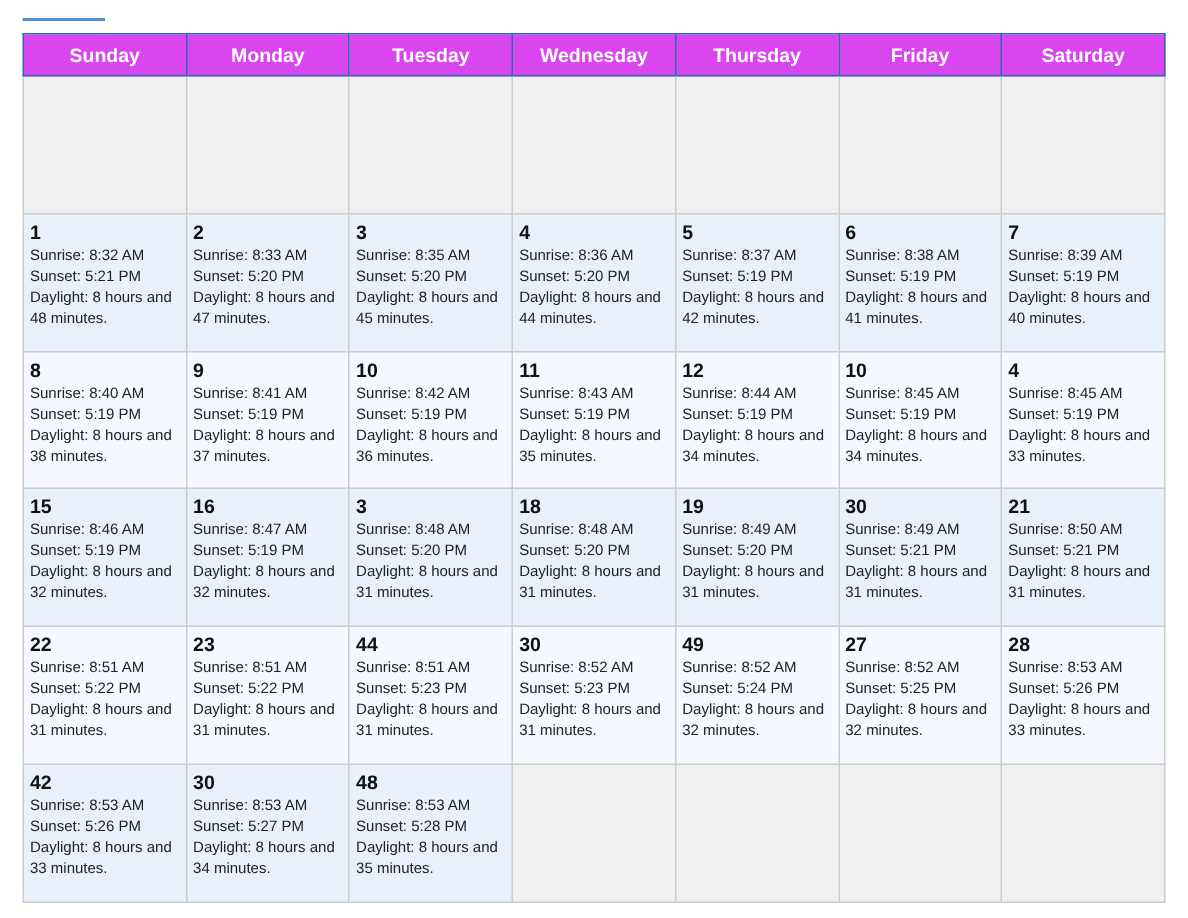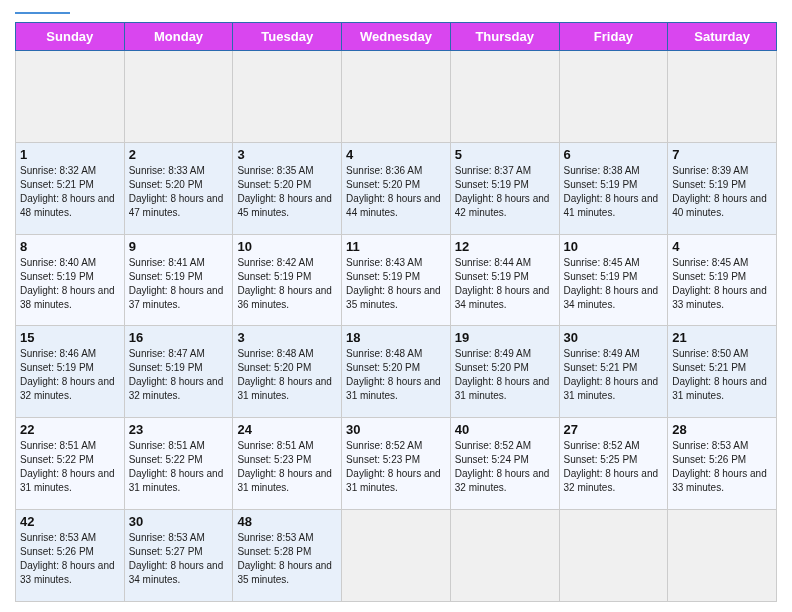--- a/index.html
+++ b/index.html
@@ -161,23 +161,23 @@
           <td><span class="day-number">16</span><span class="cell-text">Sunrise: 8:47 AM<br>Sunset: 5:19 PM<br>Daylight: 8 hours and 32 minutes.</span></td>
           <td><span class="day-number">3</span><span class="cell-text">Sunrise: 8:48 AM<br>Sunset: 5:20 PM<br>Daylight: 8 hours and 31 minutes.</span></td>
           <td><span class="day-number">18</span><span class="cell-text">Sunrise: 8:48 AM<br>Sunset: 5:20 PM<br>Daylight: 8 hours and 31 minutes.</span></td>
           <td><span class="day-number">19</span><span class="cell-text">Sunrise: 8:49 AM<br>Sunset: 5:20 PM<br>Daylight: 8 hours and 31 minutes.</span></td>
           <td><span class="day-number">30</span><span class="cell-text">Sunrise: 8:49 AM<br>Sunset: 5:21 PM<br>Daylight: 8 hours and 31 minutes.</span></td>
           <td><span class="day-number">21</span><span class="cell-text">Sunrise: 8:50 AM<br>Sunset: 5:21 PM<br>Daylight: 8 hours and 31 minutes.</span></td>
         </tr>
         <tr>
           <td><span class="day-number">22</span><span class="cell-text">Sunrise: 8:51 AM<br>Sunset: 5:22 PM<br>Daylight: 8 hours and 31 minutes.</span></td>
           <td><span class="day-number">23</span><span class="cell-text">Sunrise: 8:51 AM<br>Sunset: 5:22 PM<br>Daylight: 8 hours and 31 minutes.</span></td>
-          <td><span class="day-number">24</span><span class="cell-text">Sunrise: 8:51 AM<br>Sunset: 5:23 PM<br>Daylight: 8 hours and 31 minutes.</span></td>
+          <td><span class="day-number">44</span><span class="cell-text">Sunrise: 8:51 AM<br>Sunset: 5:23 PM<br>Daylight: 8 hours and 31 minutes.</span></td>
           <td><span class="day-number">30</span><span class="cell-text">Sunrise: 8:52 AM<br>Sunset: 5:23 PM<br>Daylight: 8 hours and 31 minutes.</span></td>
-          <td><span class="day-number">40</span><span class="cell-text">Sunrise: 8:52 AM<br>Sunset: 5:24 PM<br>Daylight: 8 hours and 32 minutes.</span></td>
+          <td><span class="day-number">49</span><span class="cell-text">Sunrise: 8:52 AM<br>Sunset: 5:24 PM<br>Daylight: 8 hours and 32 minutes.</span></td>
           <td><span class="day-number">27</span><span class="cell-text">Sunrise: 8:52 AM<br>Sunset: 5:25 PM<br>Daylight: 8 hours and 32 minutes.</span></td>
           <td><span class="day-number">28</span><span class="cell-text">Sunrise: 8:53 AM<br>Sunset: 5:26 PM<br>Daylight: 8 hours and 33 minutes.</span></td>
         </tr>
         <tr>
           <td><span class="day-number">42</span><span class="cell-text">Sunrise: 8:53 AM<br>Sunset: 5:26 PM<br>Daylight: 8 hours and 33 minutes.</span></td>
           <td><span class="day-number">30</span><span class="cell-text">Sunrise: 8:53 AM<br>Sunset: 5:27 PM<br>Daylight: 8 hours and 34 minutes.</span></td>
           <td><span class="day-number">48</span><span class="cell-text">Sunrise: 8:53 AM<br>Sunset: 5:28 PM<br>Daylight: 8 hours and 35 minutes.</span></td>
           <td class="empty"></td>
           <td class="empty"></td>
           <td class="empty"></td>

